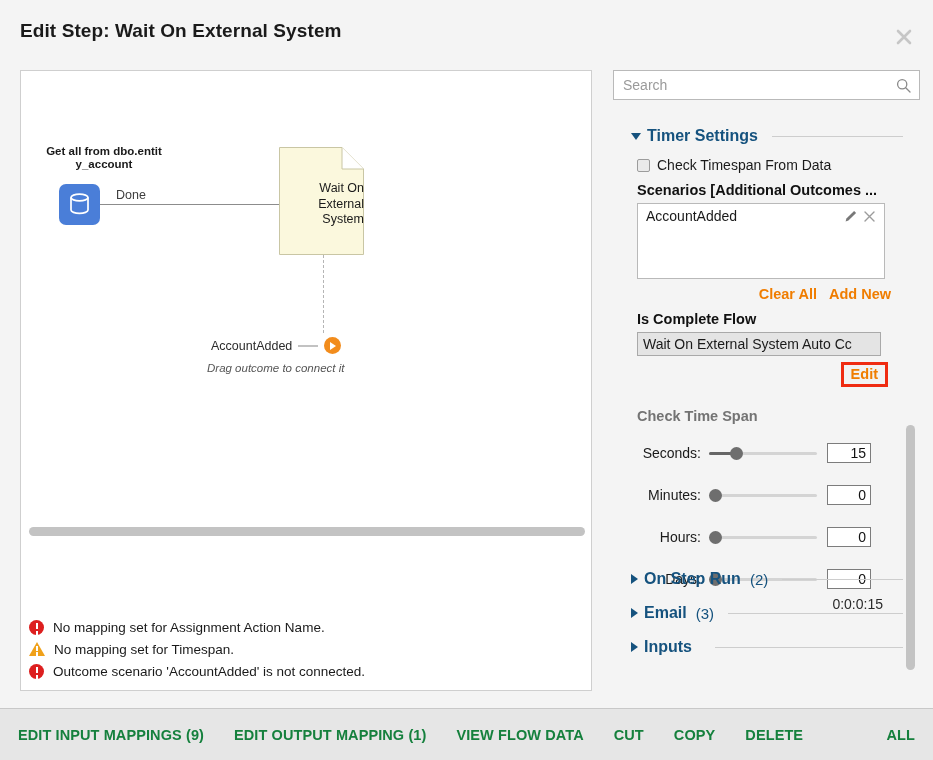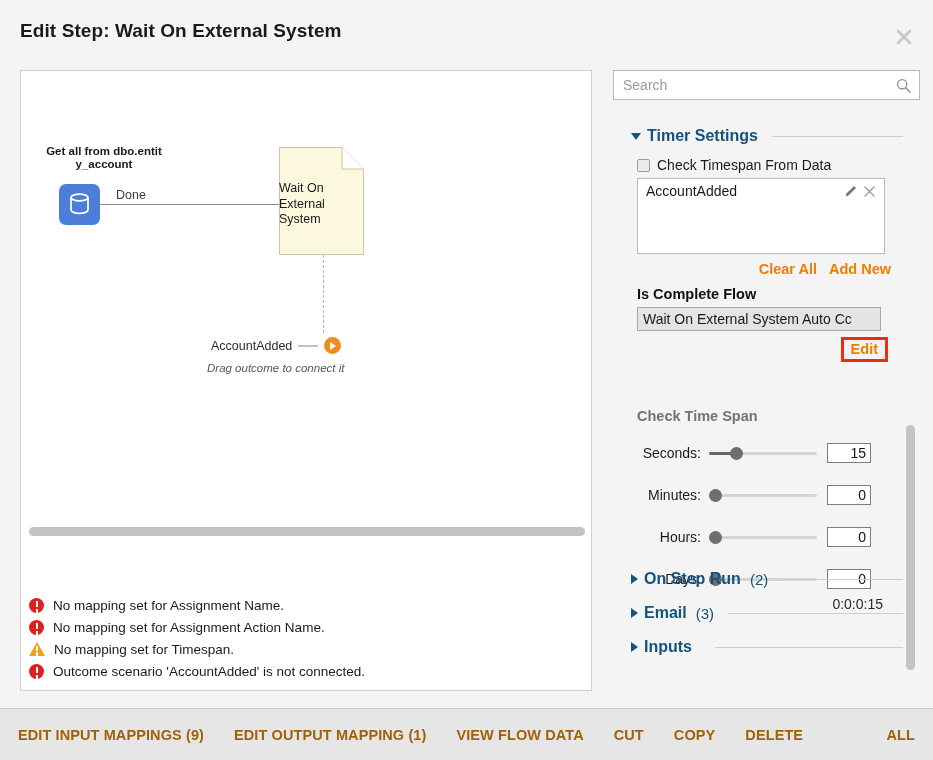--- a/index.html
+++ b/index.html
@@ -83,21 +83,21 @@
   .note {
     position: absolute;
     left: 258px; top: 76px;
     width: 85px; height: 108px;
   }
   .note svg { display:block; }
   .note-text {
     position: absolute;
     left: 0; top: 34px;
     width: 85px;
-    text-align: left;
+    text-align: right;
     font-size: 12.5px;
     color: #1a1a1a;
     line-height: 15.5px;
   }
 
   .dashed-line {
     position: absolute;
     left: 302px; top: 184px;
     width: 0; height: 78px;
     border-left: 1px dashed #b5b5b5;
@@ -465,21 +465,21 @@
   .footer-inner {
     position: relative;
     height: 100%;
     display: flex;
     align-items: center;
     padding: 0 18px;
   }
   .fbtn {
     font-size: 14.5px;
     font-weight: bold;
-    color: #a16207;
+    color: #15803d;
     cursor: pointer;
     letter-spacing: 0.1px;
     white-space: nowrap;
   }
   .fgap { width: 30px; flex: 0 0 auto; }
   .fspacer { flex: 1 1 auto; }
 </style>
 </head>
 <body>
 
@@ -520,24 +520,20 @@
         <span class="outcome-dash"></span>
         <span class="outcome-play"></span>
       </div>
       <div class="outcome-hint">Drag outcome to connect it</div>
 
       <div class="hscroll-track">
         <div class="hscroll-thumb"></div>
       </div>
 
       <div class="messages">
-        <div class="msg">
-          <span class="ico-err"></span>
-          <span>No mapping set for Assignment Name.</span>
-        </div>
         <div class="msg">
           <span class="ico-err"></span>
           <span>No mapping set for Assignment Action Name.</span>
         </div>
         <div class="msg">
           <span class="ico-warn"></span>
           <span>No mapping set for Timespan.</span>
         </div>
         <div class="msg">
           <span class="ico-err"></span>
@@ -566,20 +562,21 @@
         <span class="tri tri-down"></span>
         <span class="sec-title">Timer Settings</span>
         <span class="sec-rule"></span>
       </div>
 
       <div class="checkrow">
         <span class="chk"></span>
         <span class="chk-label">Check Timespan From Data</span>
       </div>
 
+      <div class="field-label">Scenarios [Additional Outcomes ...</div>
 
       <div class="listbox">
         <div class="list-item">
           <span class="list-item-label">AccountAdded</span>
           <span class="row-ico">
             <svg width="14" height="14" viewBox="0 0 14 14">
               <path d="M1.6 12.4 L2.4 9.6 L10.1 1.9 L12.1 3.9 L4.4 11.6 Z" fill="#787878"></path>
             </svg>
           </span>
           <span class="row-ico">

